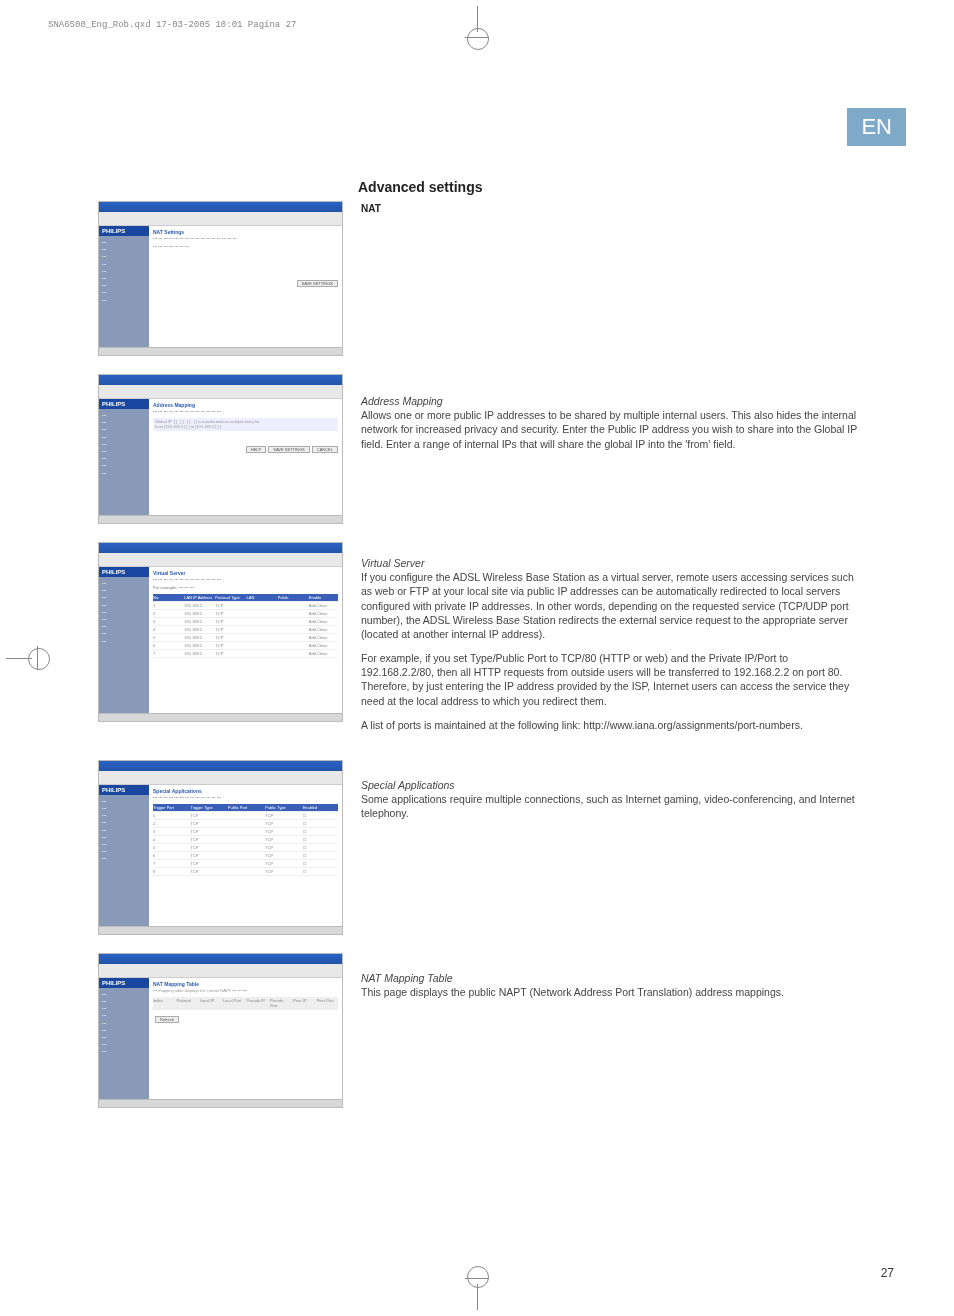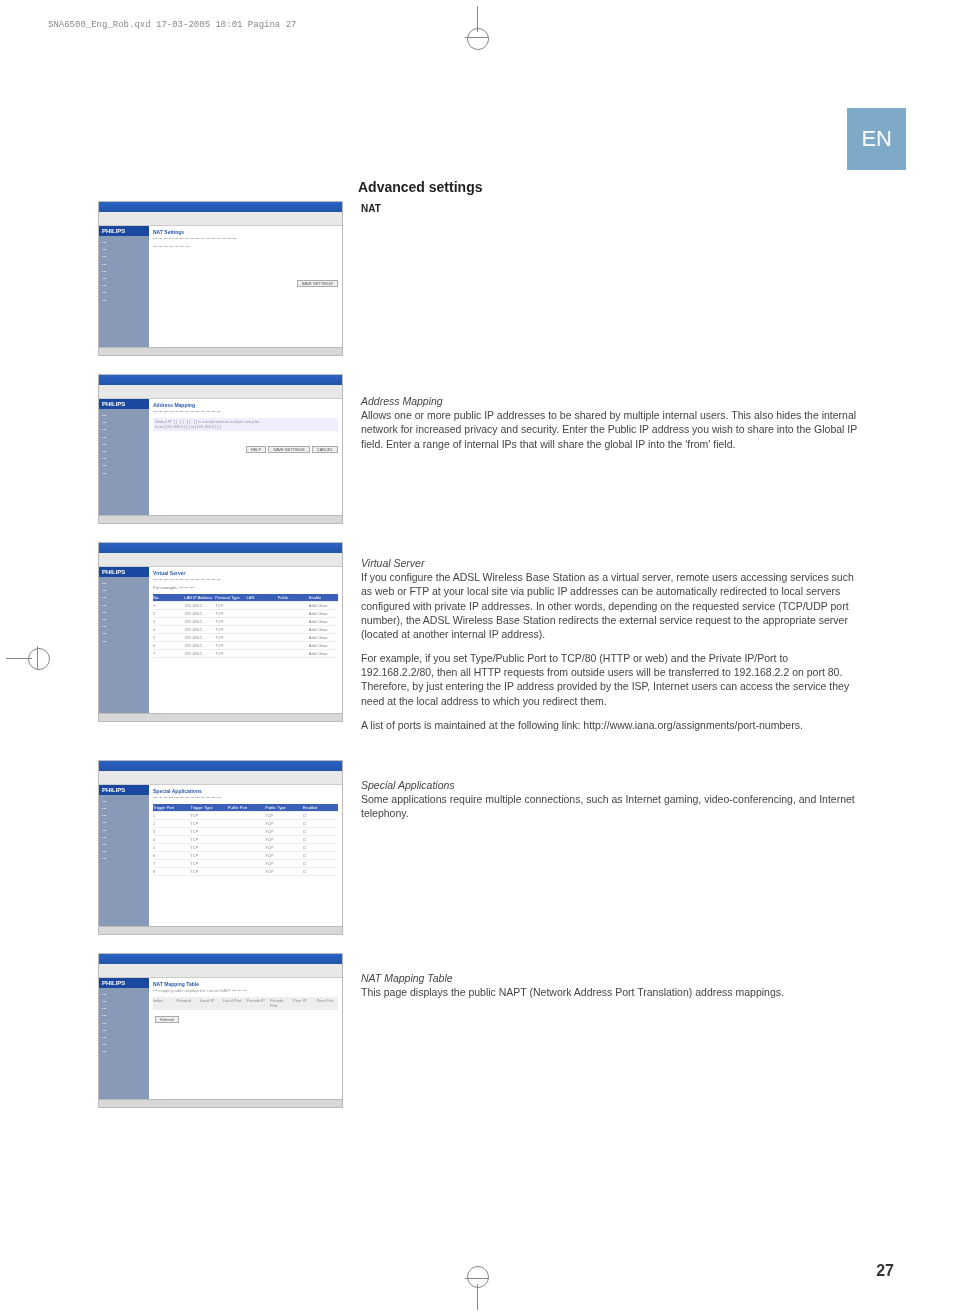--- a/index.html
+++ b/index.html
@@ -21,21 +21,21 @@
     color: #888;
   }
   .en-badge {
     position: absolute;
     top: 108px;
     right: 48px;
     background: #7fa9c9;
     color: #fff;
     font-size: 22px;
     font-weight: normal;
-    padding: 18px 14px;
+    padding: 6px 14px;
   }
   .content {
     position: absolute;
     top: 150px;
     left: 98px;
     width: 760px;
   }
   .main-title {
     font-weight: bold;
     font-size: 14px;
@@ -146,22 +146,22 @@
   }
   .sub-italic {
     font-style: italic;
     color: #444;
   }
   p { margin: 0 0 10px 0; }
   .page-num {
     position: absolute;
     bottom: 36px;
     right: 60px;
-    font-size: 16px;
-    font-weight: bold;
+    font-size: 12px;
+    font-weight: normal;
     color: #333;
   }
   
   .crop-top {
     position: absolute;
     top: 6px; left: 50%;
     width: 1px; height: 26px;
     background: #888;
   }
   .crop-top::after {

